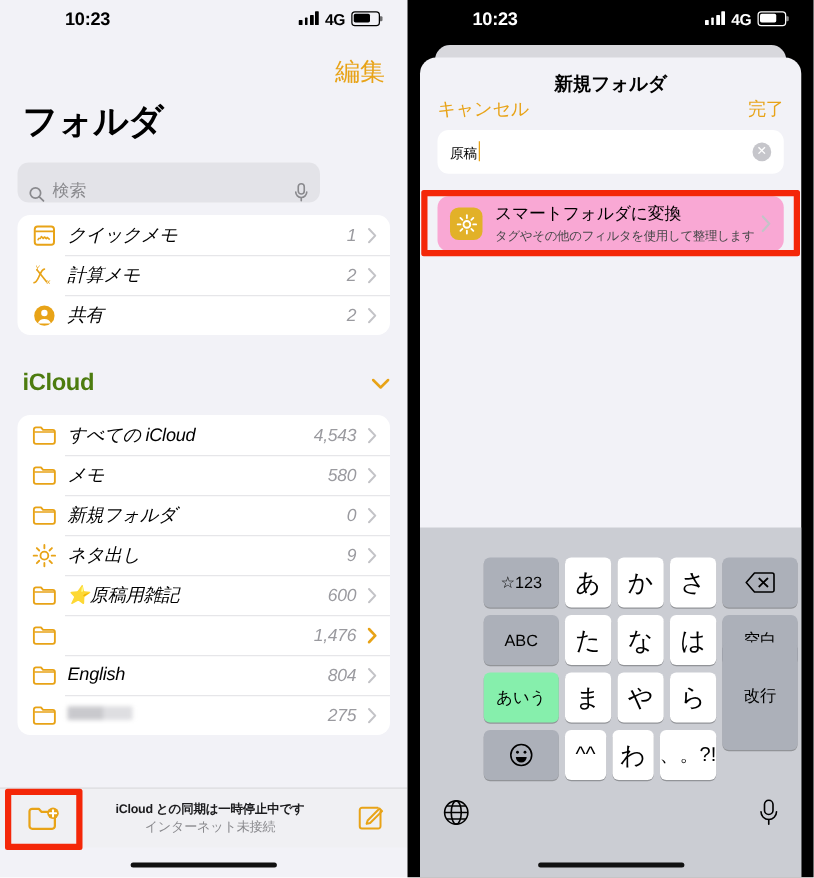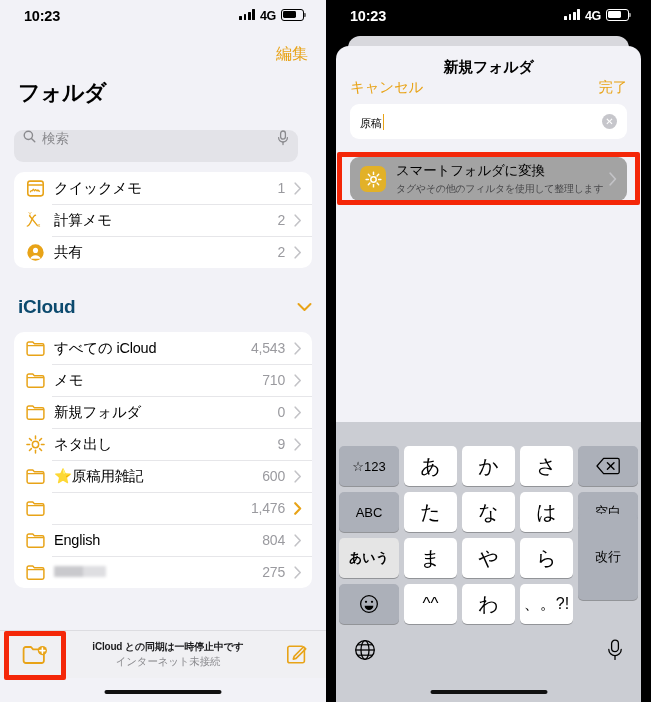--- a/index.html
+++ b/index.html
@@ -24,87 +24,88 @@
     background: #000000;
     overflow: hidden;
   }
 
   
   .statusbar {
     position: absolute; top: 0; left: 0; right: 0; height: 32px;
     display: flex; align-items: center; justify-content: space-between;
     padding: 0 22px 0 24px;
   }
-  .statusbar .clock { font-size: 14.5px; font-weight: bold; letter-spacing: -0.2px; }
+  .statusbar .clock { font-size: 14.5px; font-weight: bold; letter-spacing: -0.2px; margin-left: 28px; }
   .status-right { display: flex; gap: 5px; }
   .signal { display: flex; align-items: flex-end; gap: 1.5px; height: 11px; }
   .signal i { display: block; width: 2.8px; background: currentColor; border-radius: 0.5px; }
   .signal i:nth-child(1) { height: 4px; }
   .signal i:nth-child(2) { height: 6px; }
   .signal i:nth-child(3) { height: 8.5px; }
   .signal i:nth-child(4) { height: 11px; }
   .netlabel { font-size: 12.5px; font-weight: bold; letter-spacing: -0.3px; }
   .battery { position: relative; width: 23px; height: 11.5px; border: 1.2px solid currentColor;
              border-radius: 3px; opacity: 1; }
   .battery::after { content: ""; position: absolute; right: -3.2px; top: 3.4px;
                     width: 1.8px; height: 4px; background: currentColor; border-radius: 0 1px 1px 0; opacity: .55; }
   .battery span { position: absolute; left: 1.3px; top: 1.3px; bottom: 1.3px; width: 62%;
                   background: currentColor; border-radius: 1.4px; display: block; }
   .sb-dark { color: #000; }
   .sb-light { color: #fff; }
 
   
   .edit-btn {
     position: absolute; top: 44px; right: 18px;
-    font-size: 16px; color: #e8a317; font-weight: 500;
+    font-size: 20px; color: #e8a317; font-weight: 500;
   }
   
   .big-title {
     position: absolute; top: 78px; left: 18px;
-    font-size: 22px; font-weight: bold; letter-spacing: -0.5px; color: #000;
+    font-size: 28px; font-weight: bold; letter-spacing: -0.5px; color: #000;
   }
   
   .searchbar {
-    position: absolute; top: 130px; left: 14px; width: 284px; height: 32px;
+    position: absolute; top: 130px; left: 14px; width: 242px; height: 32px;
     background: #e3e3e8; border-radius: 9px;
-    display: flex; align-items: flex-start; padding: 0 9px;
+    display: flex; align-items: flex-end; padding: 0 9px;
   }
   .searchbar .sicon { width: 13px; height: 13px; margin-right: 6px; flex: 0 0 auto; }
   .searchbar .sph { font-size: 13.5px; color: #8a8a8e; }
   .searchbar .mic { margin-left: auto; width: 12px; height: 16px; flex: 0 0 auto; }
 
   
   .list {
     position: absolute; left: 14px; width: 298px;
     background: #fff; border-radius: 10px; overflow: hidden;
   }
   .row {
     display: flex; align-items: center; height: 32px; padding-left: 10px;
     position: relative;
+    font-style: italic;
   }
   .row + .row::before {
     content: ""; position: absolute; left: 38px; right: 0; top: 0; height: 1px;
     background: #e6e6e9;
   }
   .row .ico { width: 22px; height: 22px; flex: 0 0 22px; margin-right: 8px;
               display: flex; align-items: center; justify-content: center; }
   .row .lbl { font-size: 14.5px; color: #000; letter-spacing: -0.2px; white-space: nowrap; }
   .row .cnt { margin-left: auto; font-size: 14px; color: #9a9a9f; letter-spacing: -0.2px; }
   .row .chev { width: 16px; flex: 0 0 16px; display: flex; align-items: center;
                justify-content: center; color: #c3c3c7; margin-left: 5px; margin-right: 6px; }
   .row .chev.active { color: #e8a317; }
   .row .redact { display: inline-block; height: 11px; width: 52px;
      background: linear-gradient(90deg,#c9c9cd 0%,#c9c9cd 55%,#dedee1 55%,#dedee1 100%);
      filter: blur(1.6px); border-radius: 1px; }
 
   .section-head {
     position: absolute; left: 18px; width: 294px;
     display: flex; align-items: center; justify-content: space-between;
   }
-  .section-head .sh-title { font-size: 19px; font-weight: bold; letter-spacing: -0.3px; color: #0c4a6e; }
+  .section-head .sh-title { font-size: 19px; font-weight: bold; letter-spacing: -0.3px; color: #4d7c0f; }
   .section-head .sh-chev { color: #e8a317; }
 
   
   .toolbar {
     position: absolute; left: 0; right: 0; bottom: 24px; height: 48px;
     background: #f0f0f3; border-top: 1px solid #dcdce0;
     display: flex; align-items: center; padding: 0 16px;
   }
   .toolbar .tb-center { flex: 1; text-align: center; }
   .tb-line1 { font-size: 10px; font-weight: bold; color: #1c1c1e; letter-spacing: -0.2px; }
@@ -147,47 +148,47 @@
   .namefield .nf-val { font-size: 11px; color: #000; letter-spacing: -0.2px; }
   .namefield .caret { display: inline-block; width: 1.6px; height: 16px;
                       background: #e8a317; margin-left: 1px; vertical-align: -3px; }
   .namefield .clearbtn {
     margin-left: auto; width: 15px; height: 15px; border-radius: 50%;
     background: #c6c6cb; color: #fff; font-size: 10px; line-height: 15px;
     text-align: center; font-weight: bold; flex: 0 0 15px;
   }
   .smartrow {
     position: absolute; top: 111px; left: 14px; right: 14px; height: 44px;
-    background: #a3a3a3; border-radius: 9px; display: flex; align-items: center;
+    background: #f9a8d4; border-radius: 9px; display: flex; align-items: center;
     padding: 0 10px;
   }
   .smartrow .s-ico {
     width: 26px; height: 26px; border-radius: 7px; background: #e2b128;
     display: flex; align-items: center; justify-content: center; flex: 0 0 26px;
     margin-right: 10px;
   }
   .smartrow .s-t1 { font-size: 13.5px; color: #000; letter-spacing: -0.2px; }
   .smartrow .s-t2 { font-size: 10px; color: #48484a; letter-spacing: -0.3px; margin-top: 2px; }
   .smartrow .s-chev { margin-left: auto; color: #c3c3c7; }
 
   
   .keyboard {
     position: absolute; left: 0; right: 0; bottom: 0; top: 376px;
     background: #cbcdd3;
   }
   .kb-rows { position: absolute; top: 24px; left: 3px; right: 3px; }
-  .kb-row { display: flex; gap: 5px; margin-bottom: 6px; height: 40px; }
+  .kb-row { display: flex; gap: 5px; margin-bottom: 6px; height: 40px; margin-left: 48px; }
   .key {
     flex: 1; background: #fff; border-radius: 5px;
     display: flex; align-items: center; justify-content: center;
     font-size: 20px; color: #000;
     box-shadow: 0 1px 0 rgba(0,0,0,0.28);
   }
   .key.fn { background: #acb0b9; font-size: 13px; }
-  .key.fn.light { background: #e5e5e5; font-weight: bold; }
+  .key.fn.light { background: #86efac; }
   .key.side { flex: 0 0 60px; }
   .key.tall { position: absolute; right: 3px; top: 92px; width: 60px; height: 86px;
               background: #acb0b9; border-radius: 5px; display: flex;
               align-items: center; justify-content: center; font-size: 13px;
               box-shadow: 0 1px 0 rgba(0,0,0,0.28); }
   .kb-bottom {
     position: absolute; left: 0; right: 0; bottom: 30px; height: 40px;
     display: flex; align-items: center; justify-content: space-between;
     padding: 0 18px;
   }
@@ -307,21 +308,21 @@
           </div>
         </div>
         <div class="row">
           <div class="ico">
             <svg viewBox="0 0 24 24" width="21" height="21">
               <path d="M2.4 6.4a1.9 1.9 0 0 1 1.9-1.9h4.6l1.9 2.2h8.9a1.9 1.9 0 0 1 1.9 1.9v9.1a1.9 1.9 0 0 1-1.9 1.9H4.3a1.9 1.9 0 0 1-1.9-1.9z" fill="none" stroke="#e8a317" stroke-width="1.7" stroke-linejoin="round"></path>
               <line x1="2.8" y1="8.7" x2="21.3" y2="8.7" stroke="#e8a317" stroke-width="1.5"></line>
             </svg>
           </div>
           <div class="lbl">メモ</div>
-          <div class="cnt">710</div>
+          <div class="cnt">580</div>
           <div class="chev">
             <svg width="8" height="13" viewBox="0 0 8 13">
               <polyline points="1.2,1.2 6.2,6.5 1.2,11.8" fill="none" stroke="currentColor" stroke-width="1.6" stroke-linecap="round" stroke-linejoin="round"></polyline>
             </svg>
           </div>
         </div>
         <div class="row">
           <div class="ico">
             <svg viewBox="0 0 24 24" width="21" height="21">
               <path d="M2.4 6.4a1.9 1.9 0 0 1 1.9-1.9h4.6l1.9 2.2h8.9a1.9 1.9 0 0 1 1.9 1.9v9.1a1.9 1.9 0 0 1-1.9 1.9H4.3a1.9 1.9 0 0 1-1.9-1.9z" fill="none" stroke="#e8a317" stroke-width="1.7" stroke-linejoin="round"></path>

